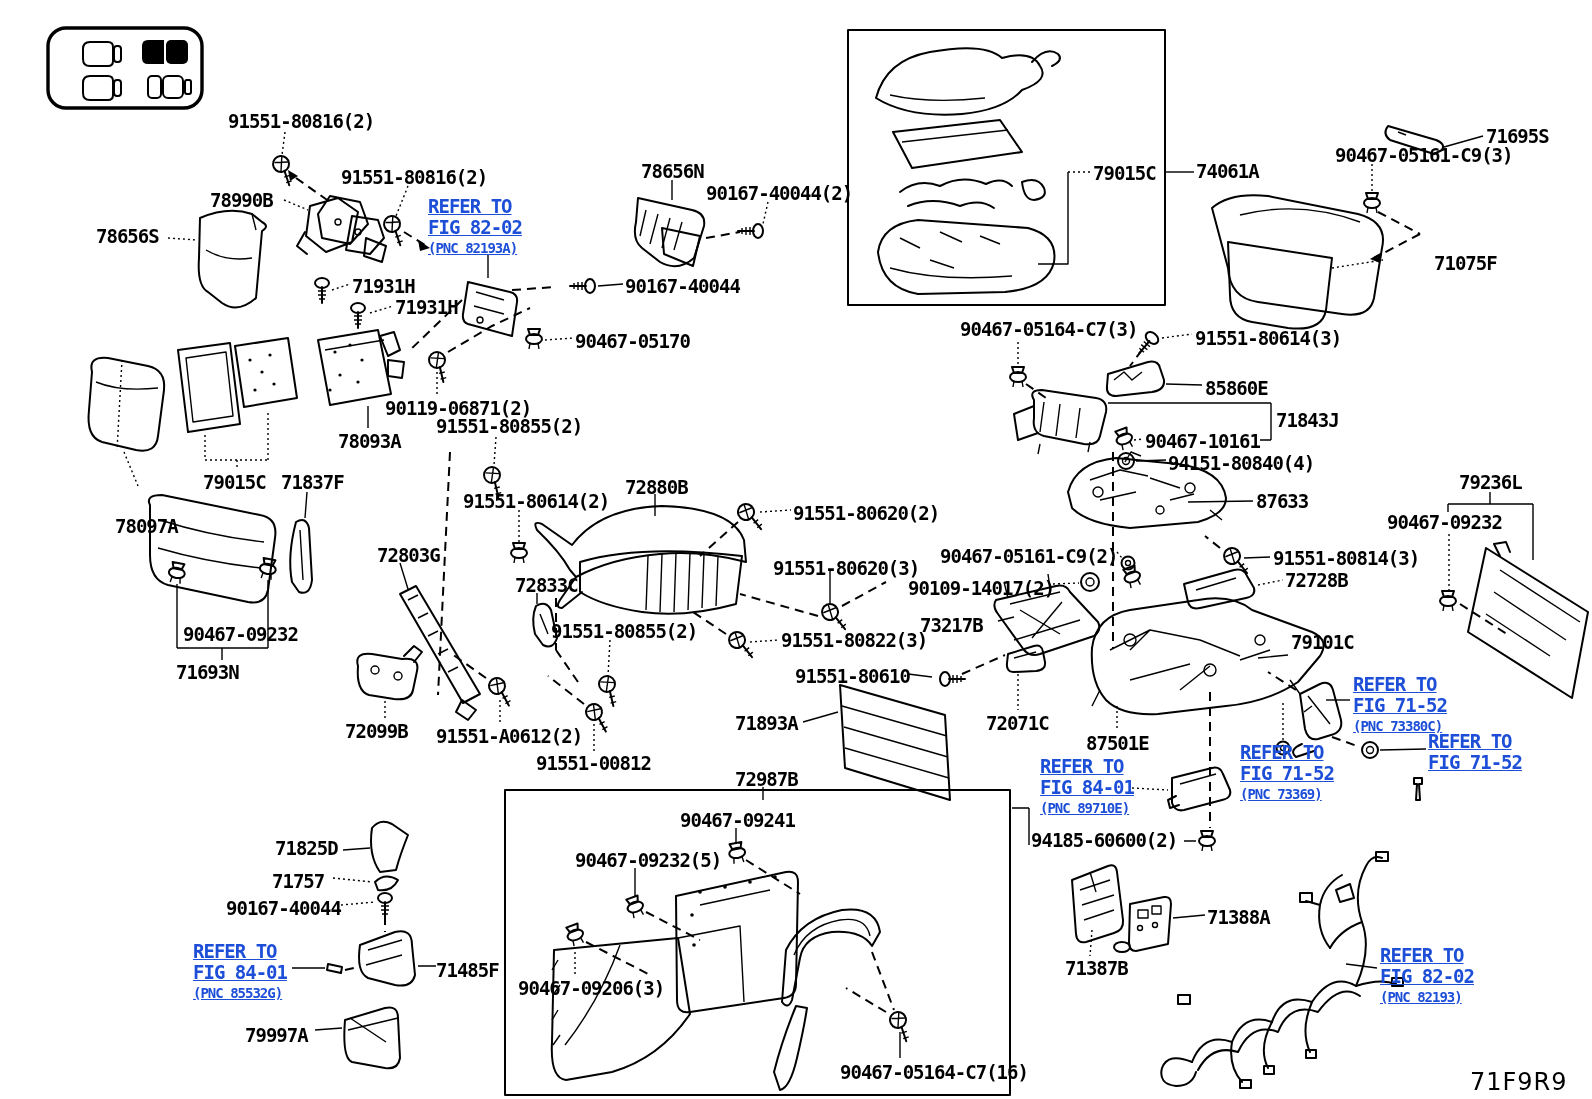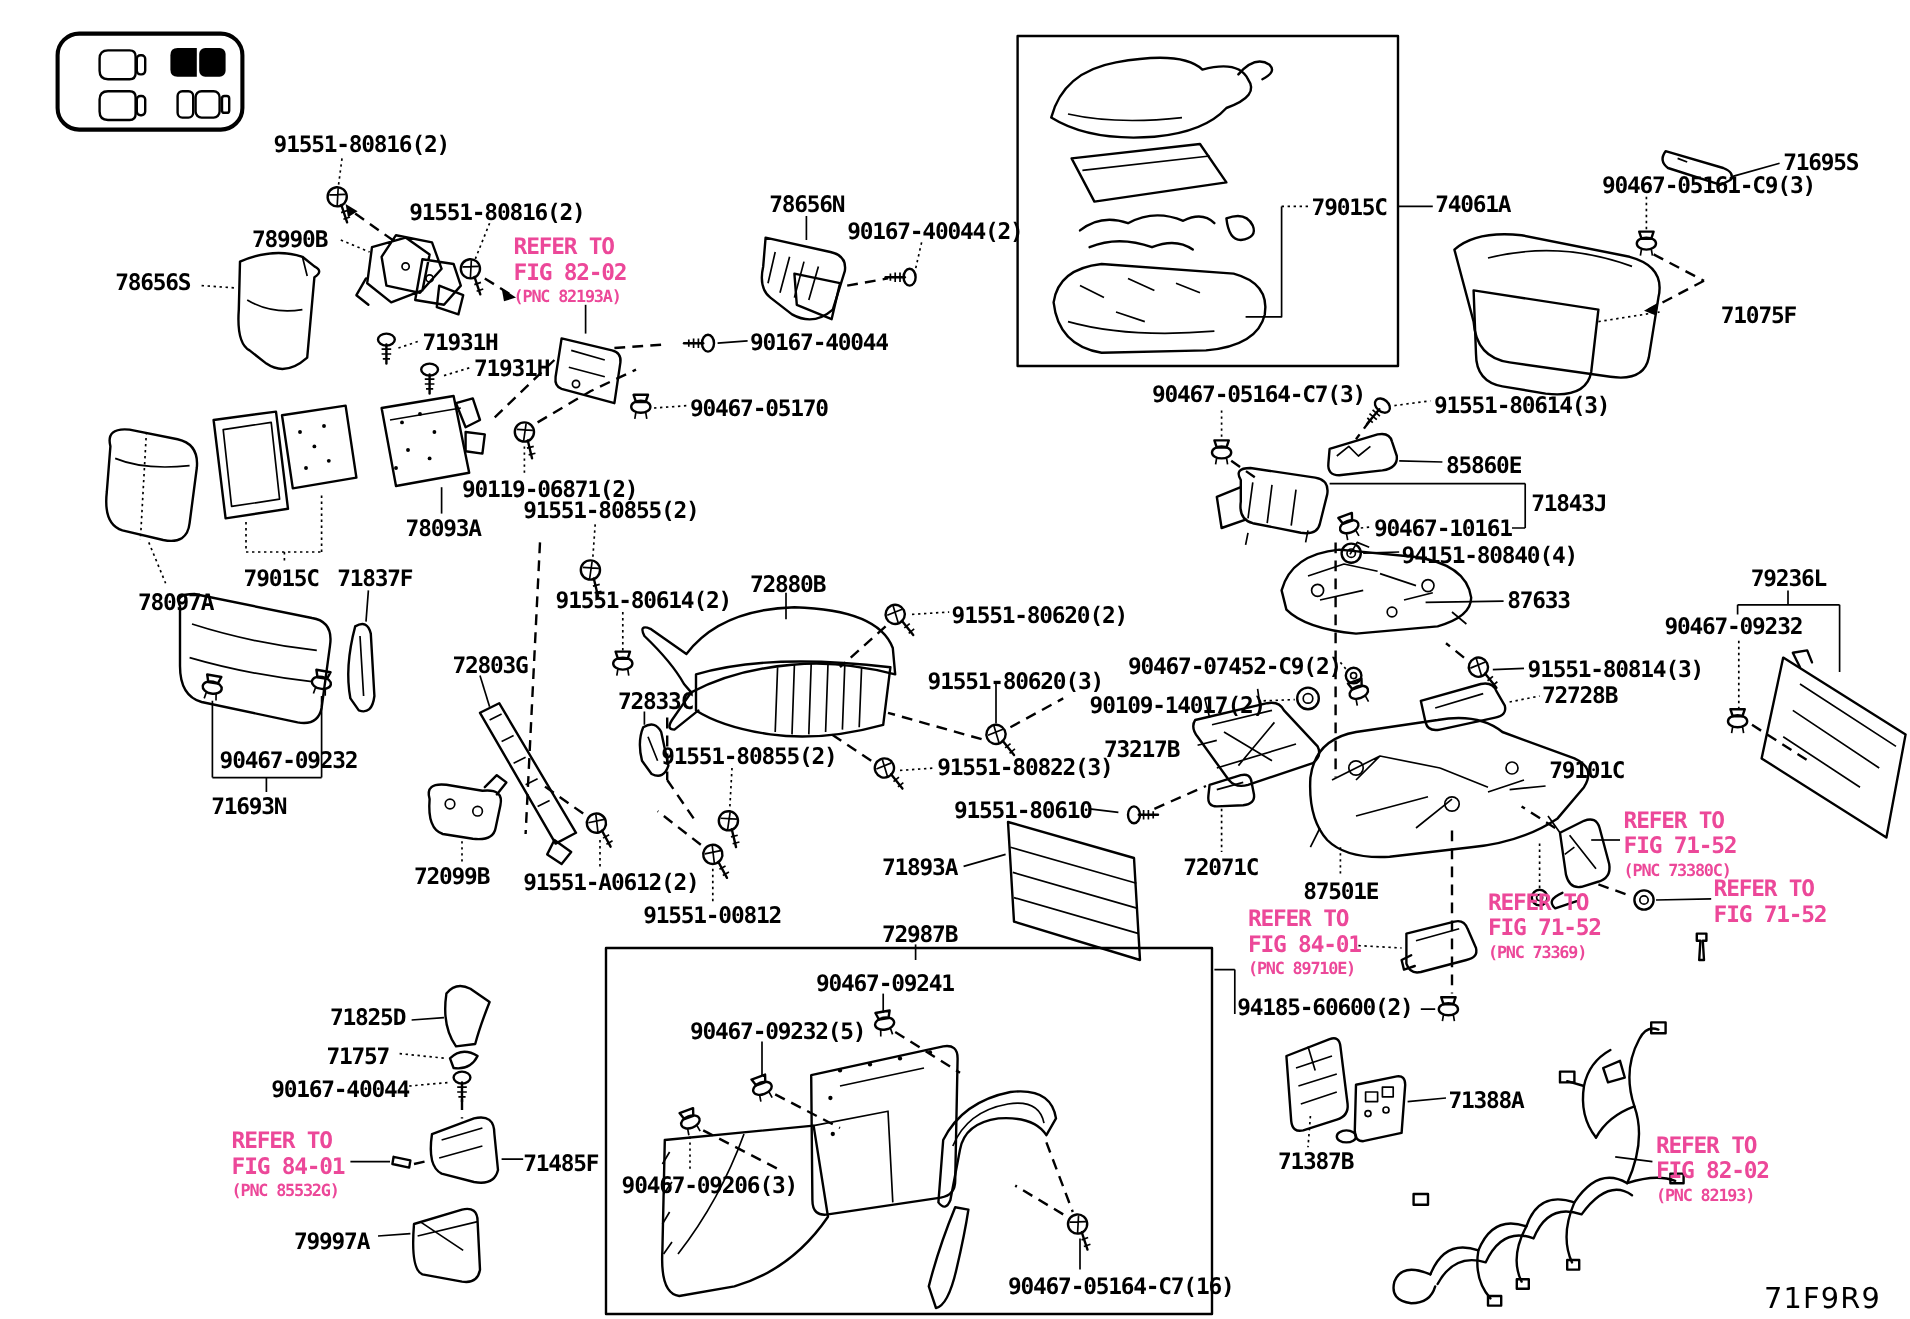--- a/index.html
+++ b/index.html
@@ -8,21 +8,21 @@
   svg.art{position:absolute;left:0;top:0;}
   .o{fill:none;stroke:#000;stroke-width:2;stroke-linejoin:round;stroke-linecap:round;}
   .o3{stroke-width:3.4;}
   .thin{fill:none;stroke:#000;stroke-width:1.4;stroke-linejoin:round;}
   .dt{fill:none;stroke:#000;stroke-width:1.4;stroke-dasharray:2 3;}
   .dh{fill:none;stroke:#000;stroke-width:2;stroke-dasharray:9 6;stroke-linecap:butt;}
   .fd{fill:#000;stroke:none;}
   .lbl{position:absolute;font:bold 19px/20px "DejaVu Sans Mono",monospace;
        letter-spacing:-1px;color:#000;white-space:nowrap;}
   .ref{position:absolute;font:bold 19px/21px "DejaVu Sans Mono",monospace;
-       letter-spacing:-1px;color:#ec4899;white-space:nowrap;}
+       letter-spacing:-1px;color:#1d4ed8;white-space:nowrap;text-decoration:underline;}
   .ref .pnc{font-size:14px;}
   .figcode{position:absolute;font:24px "DejaVu Sans",sans-serif;color:#000;letter-spacing:1px;}
 </style>
 </head>
 <body>
 
 <div class="stage">
 
 <svg class="art" width="1592" height="1099" viewBox="0 0 1592 1099">
   <defs>
@@ -422,28 +422,28 @@
 <div class="lbl" style="left:1195px;top:328px">91551-80614(3)</div>
 <div class="lbl" style="left:1205px;top:378px">85860E</div>
 <div class="lbl" style="left:1276px;top:410px">71843J</div>
 <div class="lbl" style="left:1145px;top:431px">90467-10161</div>
 <div class="lbl" style="left:1168px;top:453px">94151-80840(4)</div>
 <div class="lbl" style="left:1256px;top:491px">87633</div>
 <div class="lbl" style="left:1459px;top:472px">79236L</div>
 <div class="lbl" style="left:1387px;top:512px">90467-09232</div>
 <div class="lbl" style="left:1273px;top:548px">91551-80814(3)</div>
 <div class="lbl" style="left:1285px;top:570px">72728B</div>
-<div class="lbl" style="left:940px;top:546px">90467-07452-C9(2)</div>
+<div class="lbl" style="left:940px;top:546px">90467-05161-C9(2)</div>
 <div class="lbl" style="left:908px;top:578px">90109-14017(2)</div>
 <div class="lbl" style="left:920px;top:615px">73217B</div>
 <div class="lbl" style="left:1291px;top:632px">79101C</div>
 <div class="lbl" style="left:1086px;top:733px">87501E</div>
 <div class="lbl" style="left:1031px;top:830px">94185-60600(2)</div>
 <div class="lbl" style="left:986px;top:713px">72071C</div>
-<div class="lbl" style="left:115px;top:492px">78097A</div>
+<div class="lbl" style="left:115px;top:516px">78097A</div>
 <div class="lbl" style="left:203px;top:472px">79015C</div>
 <div class="lbl" style="left:281px;top:472px">71837F</div>
 <div class="lbl" style="left:338px;top:431px">78093A</div>
 <div class="lbl" style="left:385px;top:398px">90119-06871(2)</div>
 <div class="lbl" style="left:436px;top:416px">91551-80855(2)</div>
 <div class="lbl" style="left:463px;top:491px">91551-80614(2)</div>
 <div class="lbl" style="left:625px;top:477px">72880B</div>
 <div class="lbl" style="left:377px;top:545px">72803G</div>
 <div class="lbl" style="left:515px;top:575px">72833C</div>
 <div class="lbl" style="left:793px;top:503px">91551-80620(2)</div>

